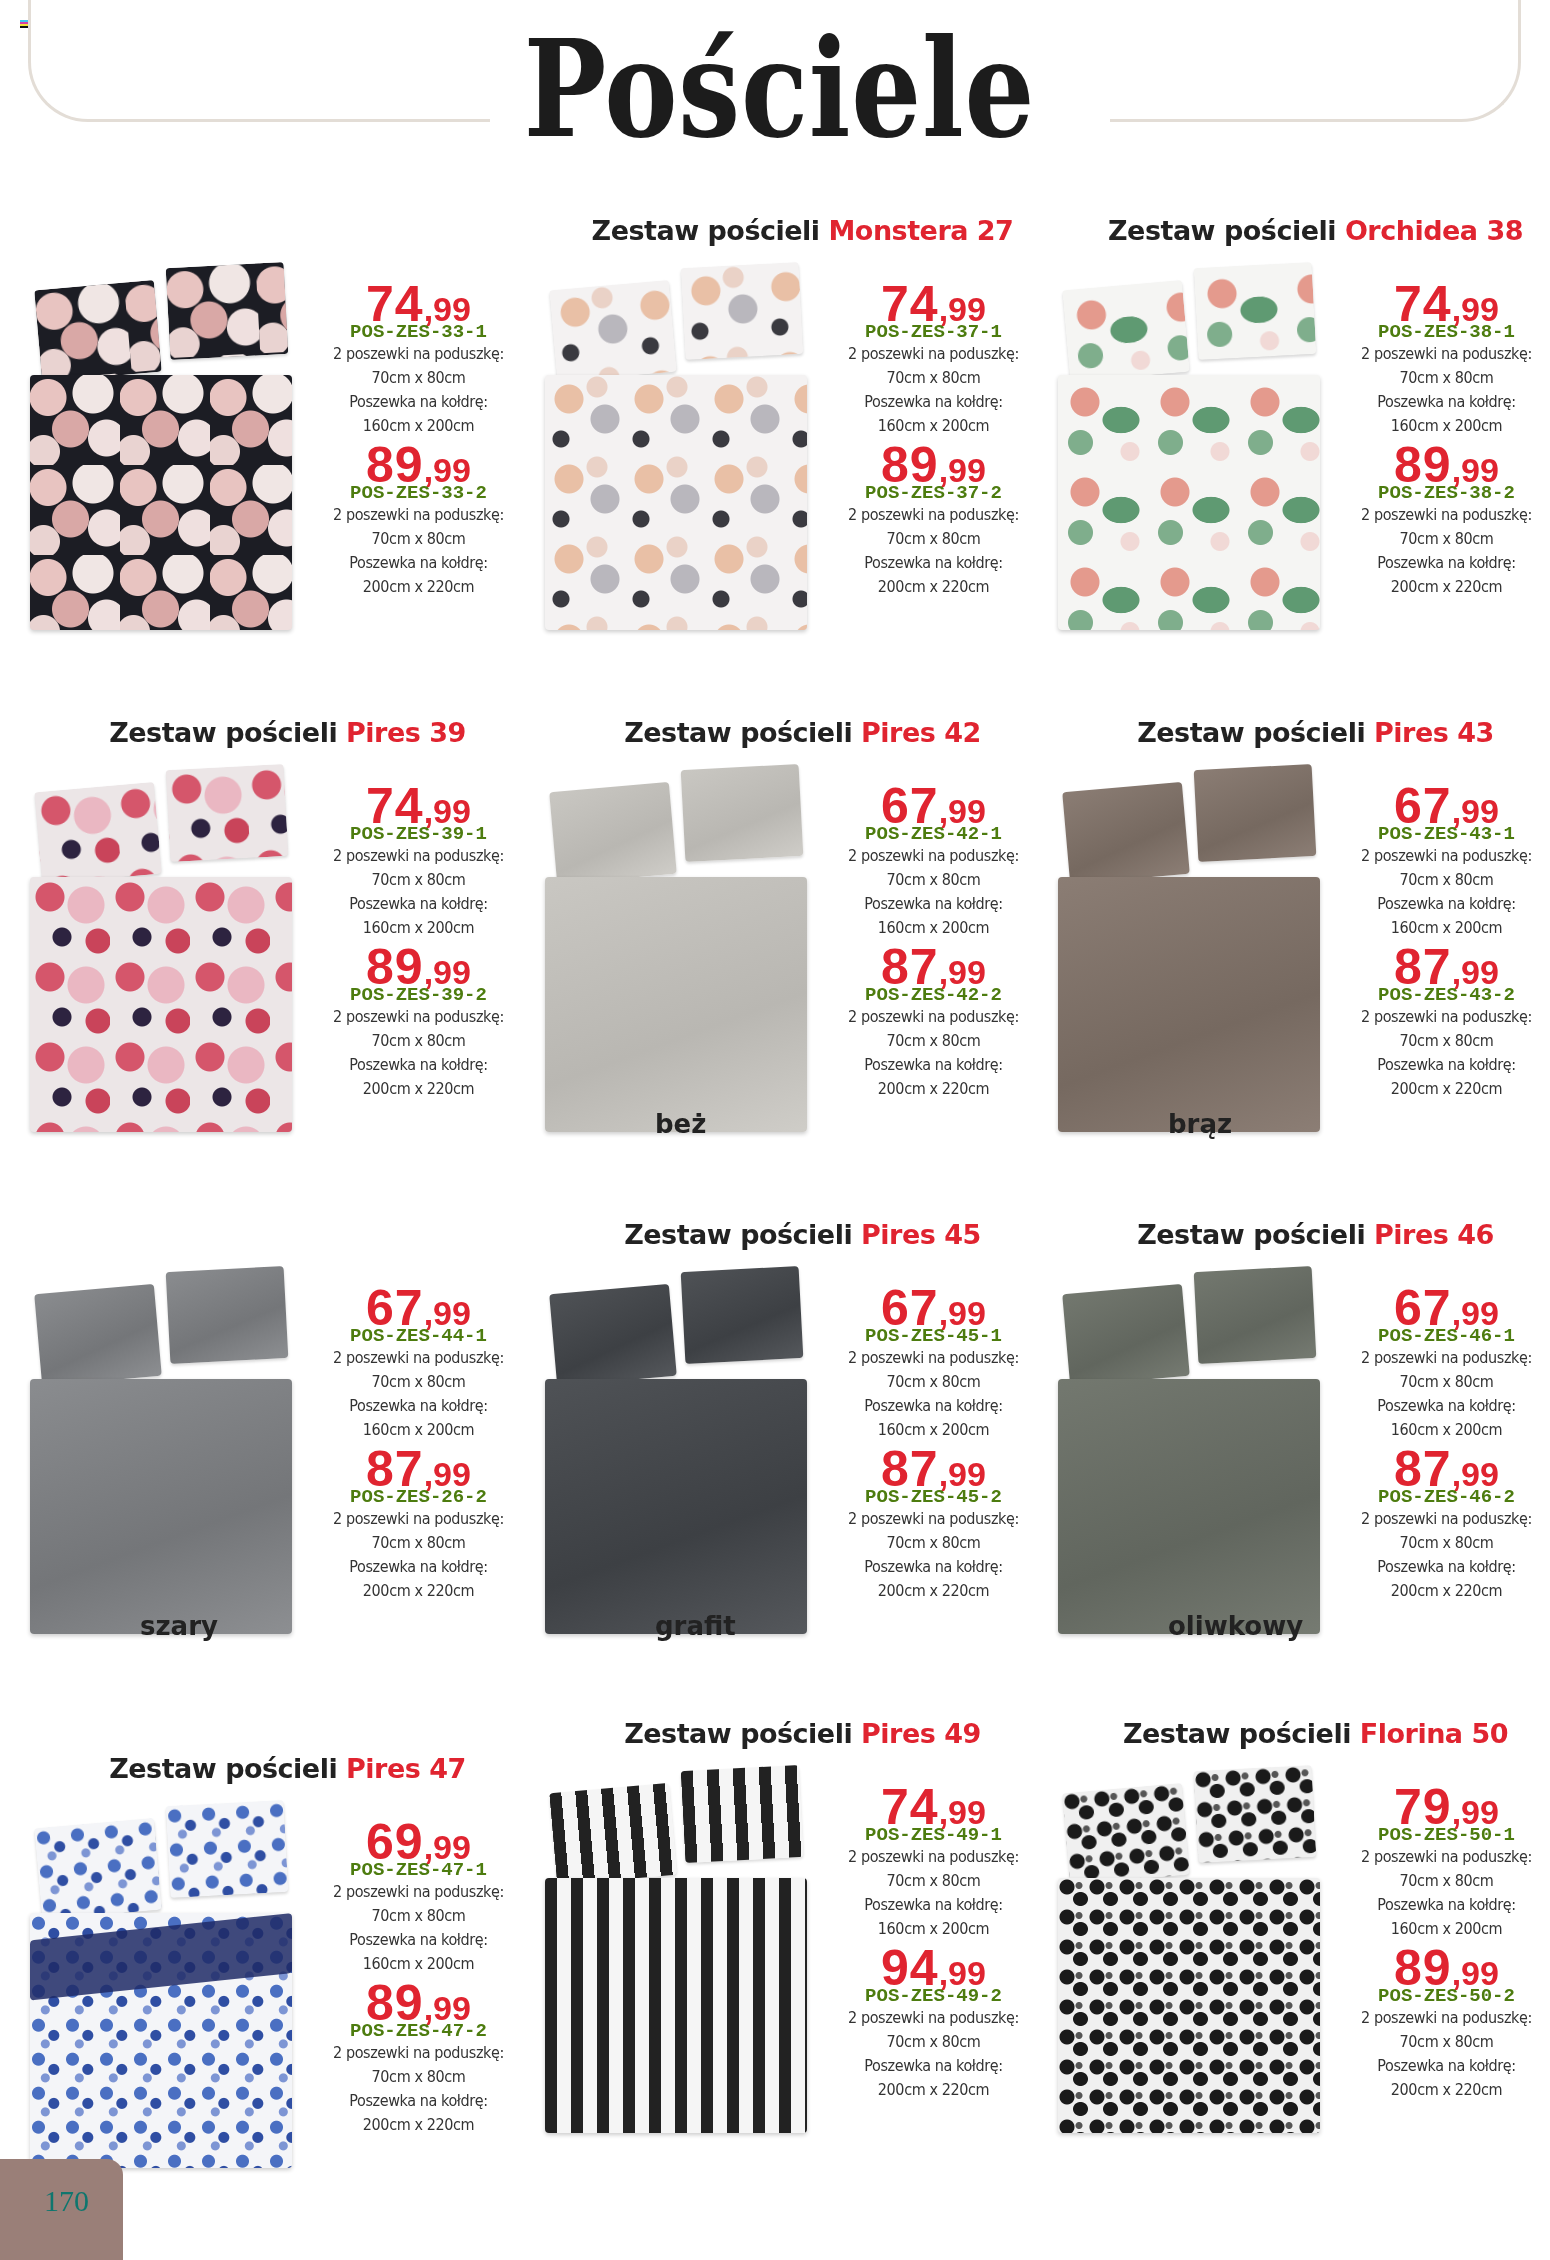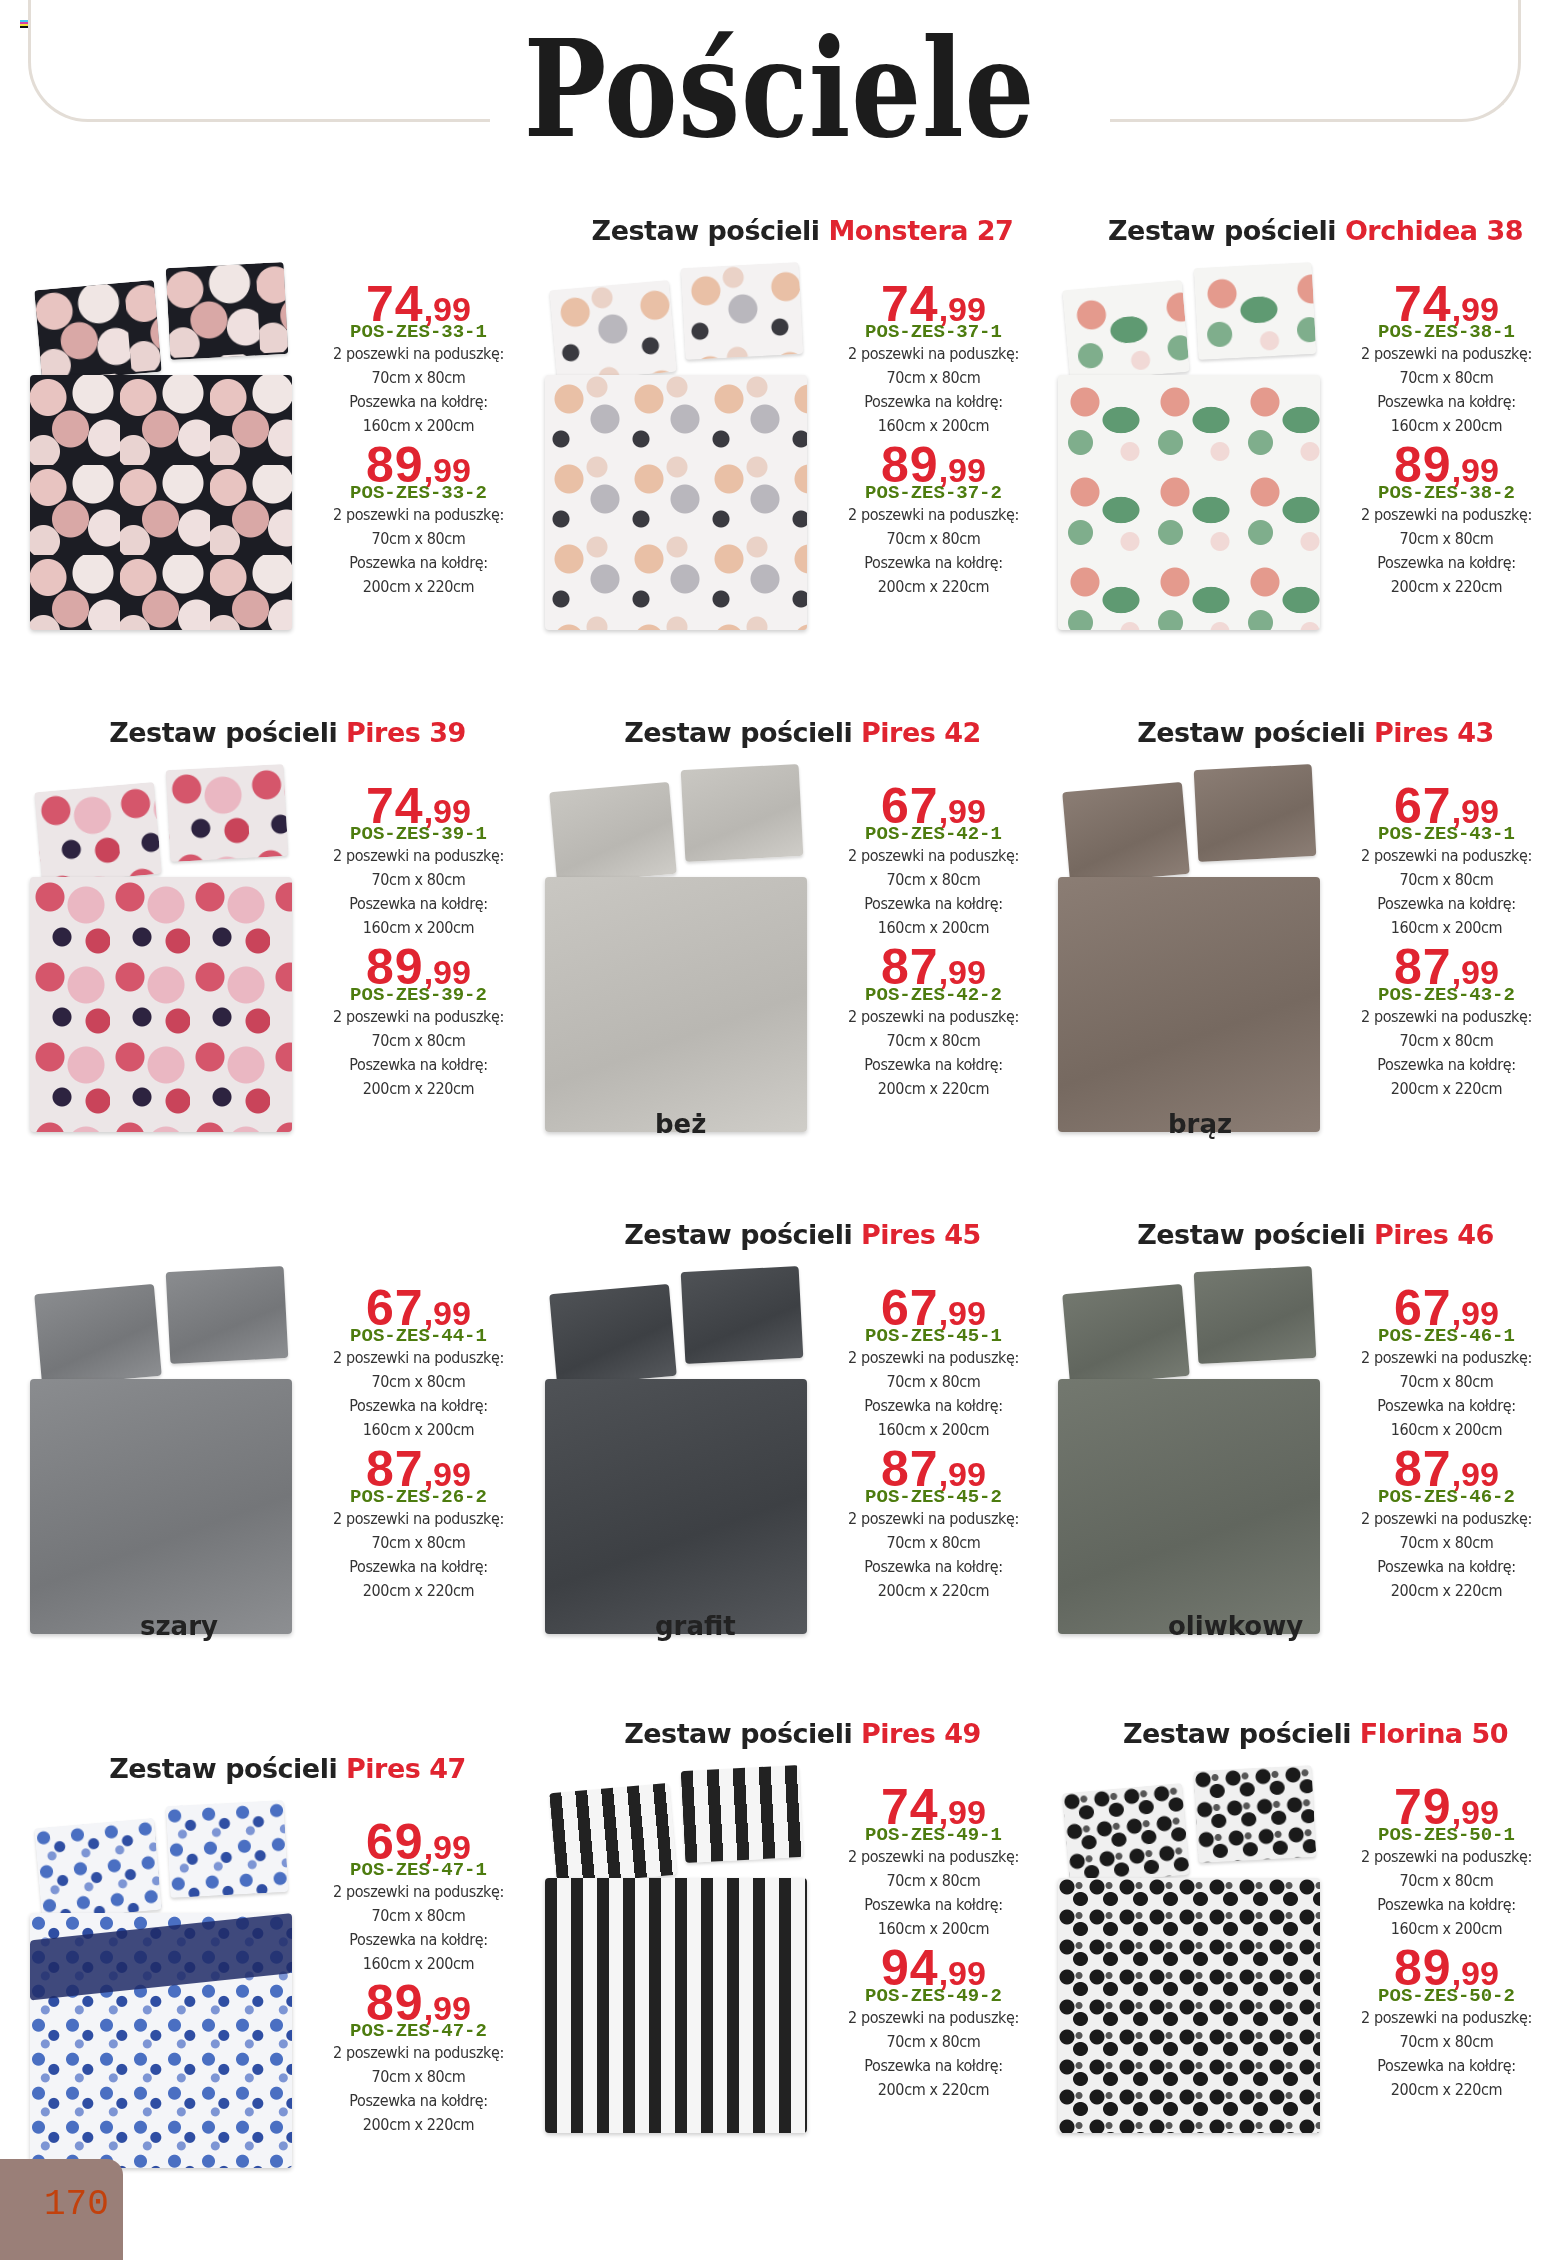--- a/index.html
+++ b/index.html
@@ -97,22 +97,22 @@
      radial-gradient(ellipse at 30% 30%, #1a1a1a 0 7px, transparent 8px),
      radial-gradient(ellipse at 75% 70%, #1a1a1a 0 7px, transparent 8px),
      radial-gradient(circle at 70% 25%, #555 0 3px, transparent 4px),
      #f0f0f0; background-size: 30px 30px; }
 
   .page-number-tab {
     position: absolute; left: 0; top: 2159px; width: 123px; height: 110px;
     background: #9a7f78; border-radius: 0 16px 0 0;
   }
   .page-number {
-    position: absolute; left: 44px; top: 2184px; font-family: Liberation Mono, monospace;
-    font-size: 36px; color: #c2410c;
+    position: absolute; left: 44px; top: 2184px; font-family: Liberation Serif, serif;
+    font-size: 30px; color: #0f766e;
   }
 </style>
 </head>
 <body>
 
 <div class="cmyk-mark">
   <span style="background:#3fc7f0"></span>
     <span style="background:#d63fa5"></span>
     <span style="background:#f3e33a"></span>
     <span style="background:#111"></span>

